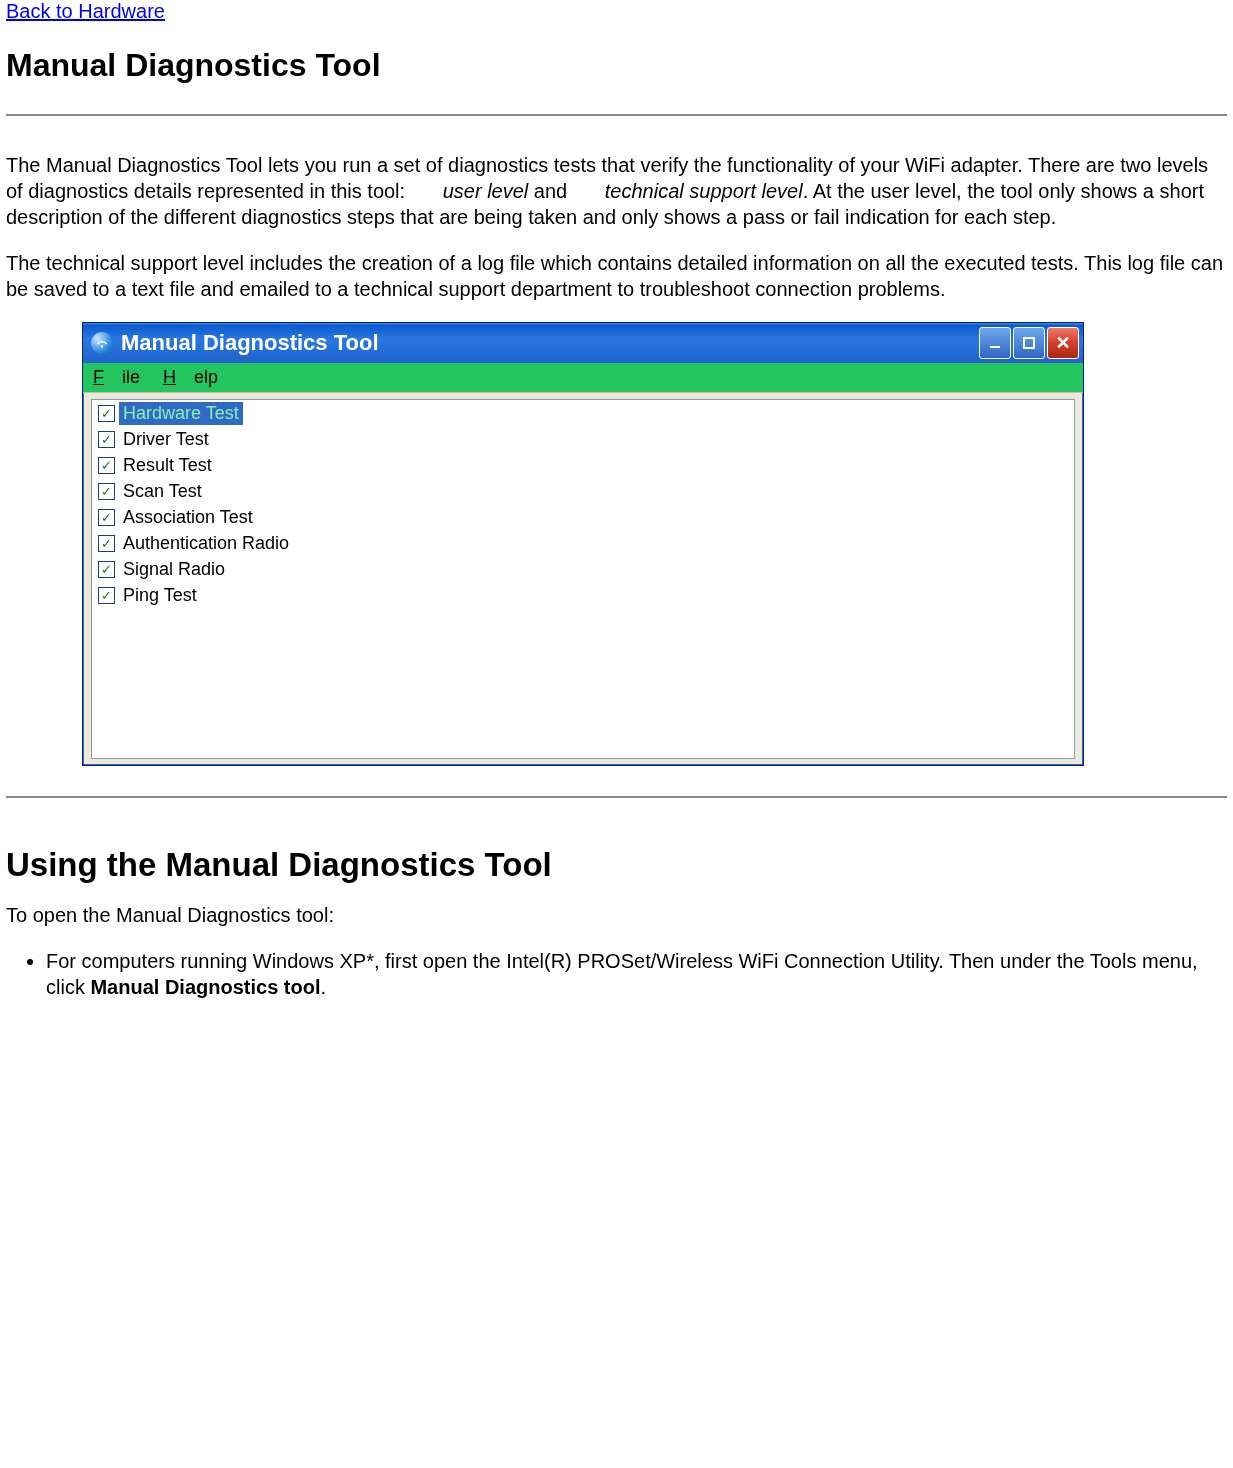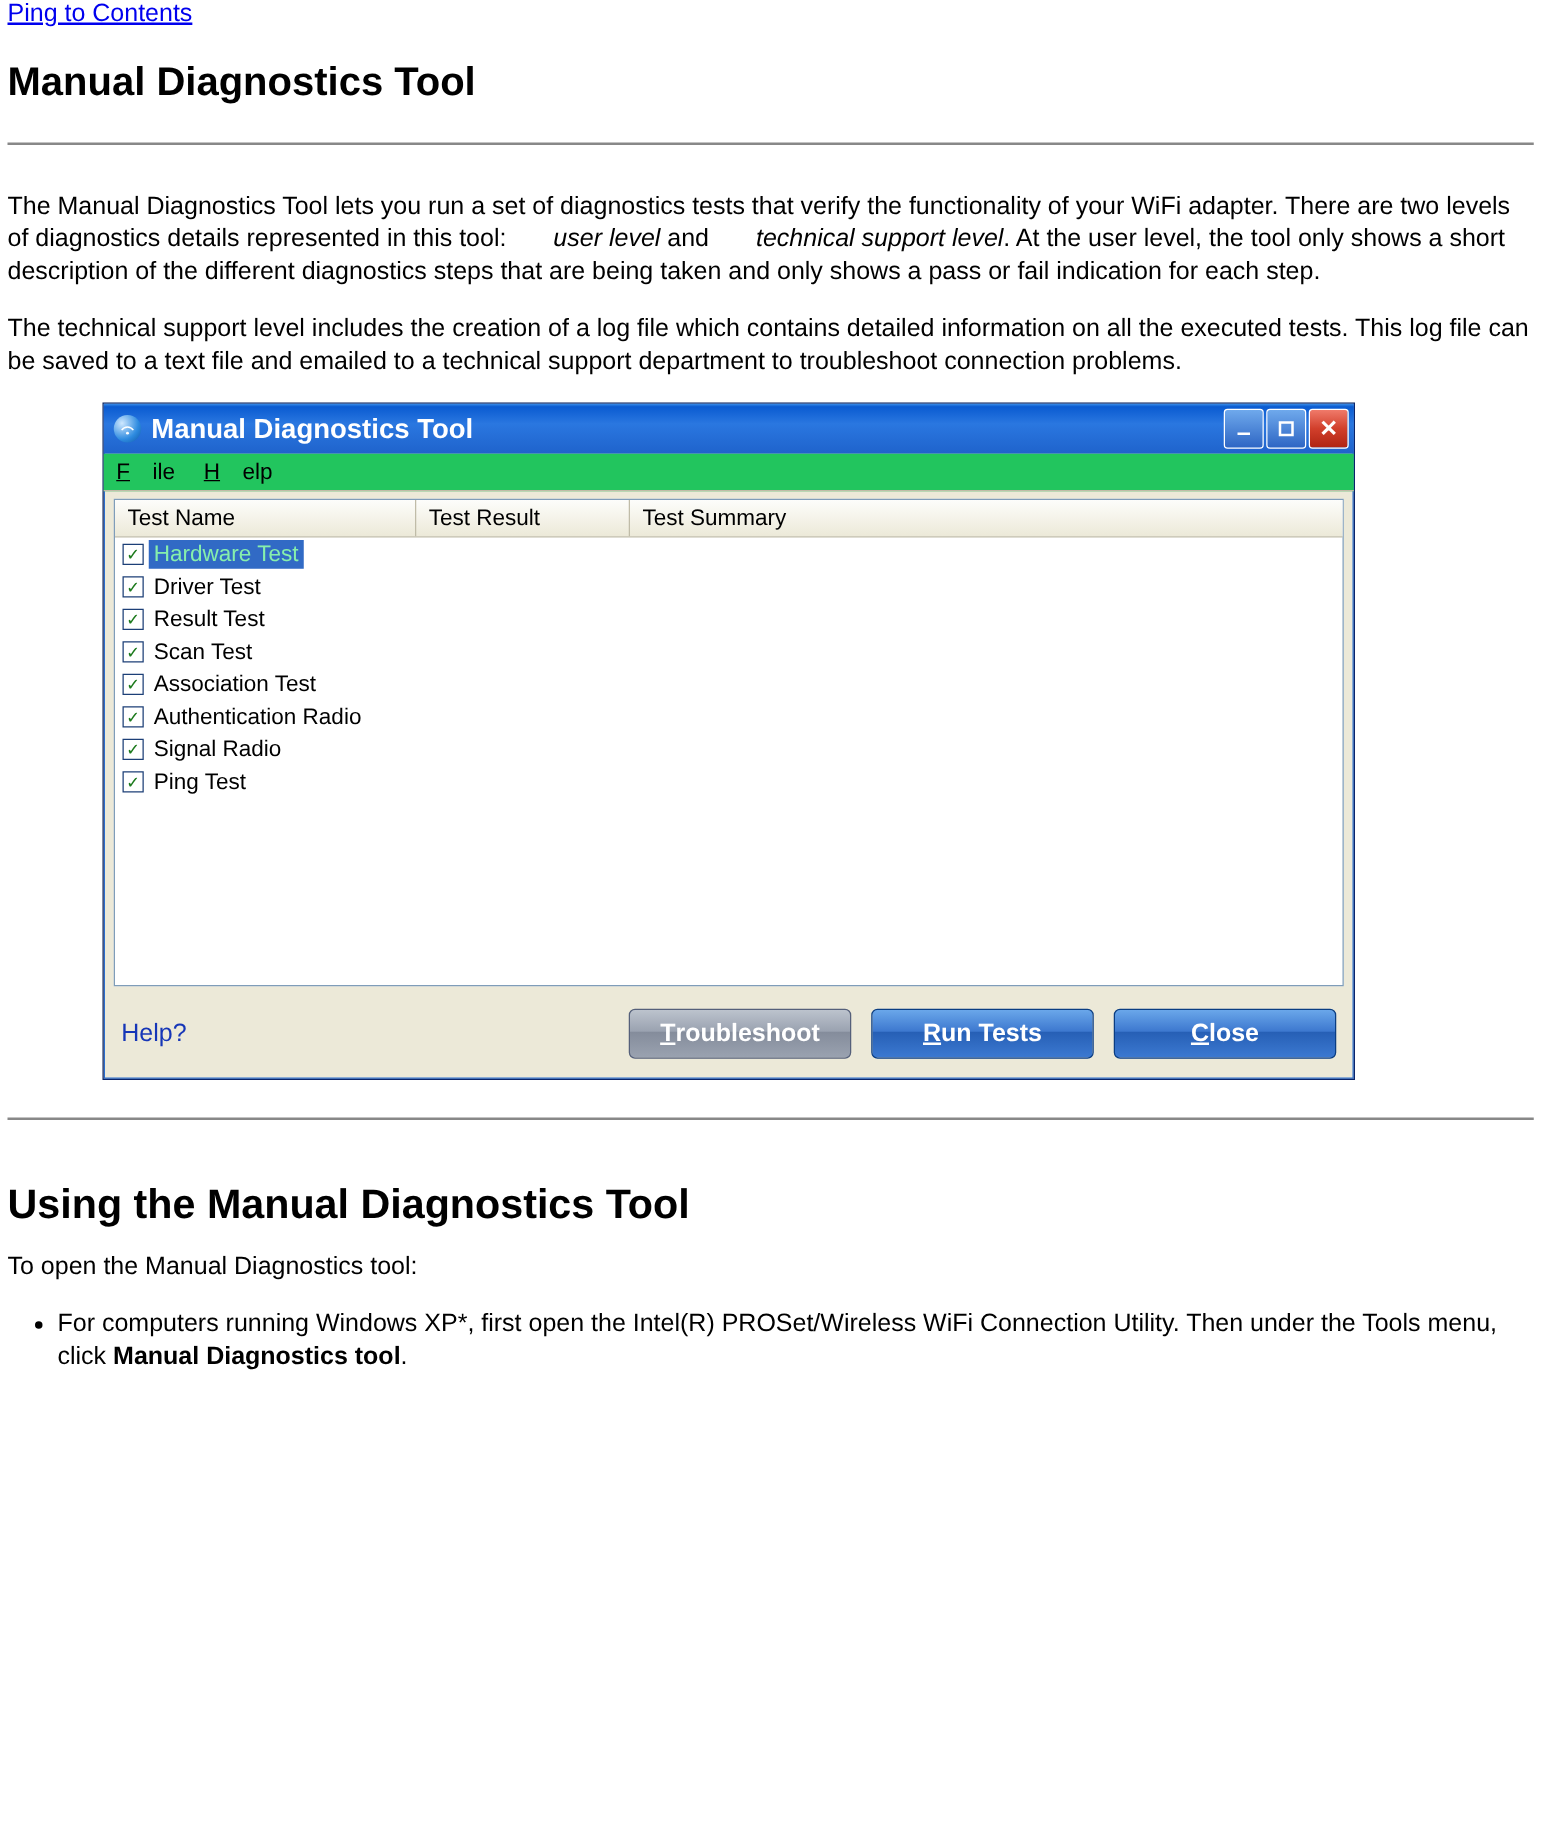--- a/index.html
+++ b/index.html
@@ -164,21 +164,21 @@
   .xp-btn.gray {
     background: linear-gradient(to bottom,#bcc3cd 0%, #9aa2b0 45%, #848c9b 46%, #9aa2b0 100%);
     border-color: #55607a;
   }
 </style>
 </head>
 <body>
 
 
 
-<a href="#" class="nav-link">Ping to Contents</a>
+<a href="#" class="nav-link">Back to Hardware</a>
 
 <h1>Manual Diagnostics Tool</h1>
 
 <hr>
 
 <p>
   <span>The Manual Diagnostics Tool lets you run a set of diagnostics tests that verify the functionality of your WiFi adapter. There are two levels of diagnostics details represented in this tool: </span><span class="italic">user level</span><span> and </span><span class="italic">technical support level</span><span>. At the user level, the tool only shows a short description of the different diagnostics steps that are being taken and only shows a pass or fail indication for each step.</span>
 </p>
 
 <p>The technical support level includes the creation of a log file which contains detailed information on all the executed tests. This log file can be saved to a text file and emailed to a technical support department to troubleshoot connection problems.</p>
@@ -207,25 +207,20 @@
       <div class="xp-caption-btn xp-close">✕</div>
     </div>
   </div>
 
   <div class="xp-menubar">
     <span><span class="mn-u">F</span>ile</span>
     <span><span class="mn-u">H</span>elp</span>
   </div>
 
   <div class="xp-list">
-    <div class="xp-list-header">
-      <div class="xp-col name">Test Name</div>
-      <div class="xp-col result">Test Result</div>
-      <div class="xp-col summary">Test Summary</div>
-    </div>
     <div class="xp-rows" id="xp-rows">
         <div class="xp-row selected">
           <div class="cell-name">
             <span class="xp-check">✓</span>
             <span class="name-text">Hardware Test</span>
           </div>
           <div class="cell-result"></div>
           <div class="cell-summary"></div>
         </div>
         <div class="xp-row">
@@ -281,37 +276,20 @@
             <span class="xp-check">✓</span>
             <span class="name-text">Ping Test</span>
           </div>
           <div class="cell-result"></div>
           <div class="cell-summary"></div>
         </div>
       </div>
     <div class="xp-spacer"></div>
   </div>
 
-  <div class="xp-footer">
-    <span class="xp-help">Help?</span>
-    <div class="xp-buttons">
-      <div class="xp-btn gray">
-          <span class="ul">T</span>
-          <span>roubleshoot</span>
-        </div>
-      <div class="xp-btn blue">
-          <span class="ul">R</span>
-          <span>un Tests</span>
-        </div>
-      <div class="xp-btn blue">
-          <span class="ul">C</span>
-          <span>lose</span>
-        </div>
-    </div>
-  </div>
 </div>
 
 <hr>
 
 <h2>Using the Manual Diagnostics Tool</h2>
 
 <p>To open the Manual Diagnostics tool:</p>
 
 <ul class="doc-list">
   <li>

